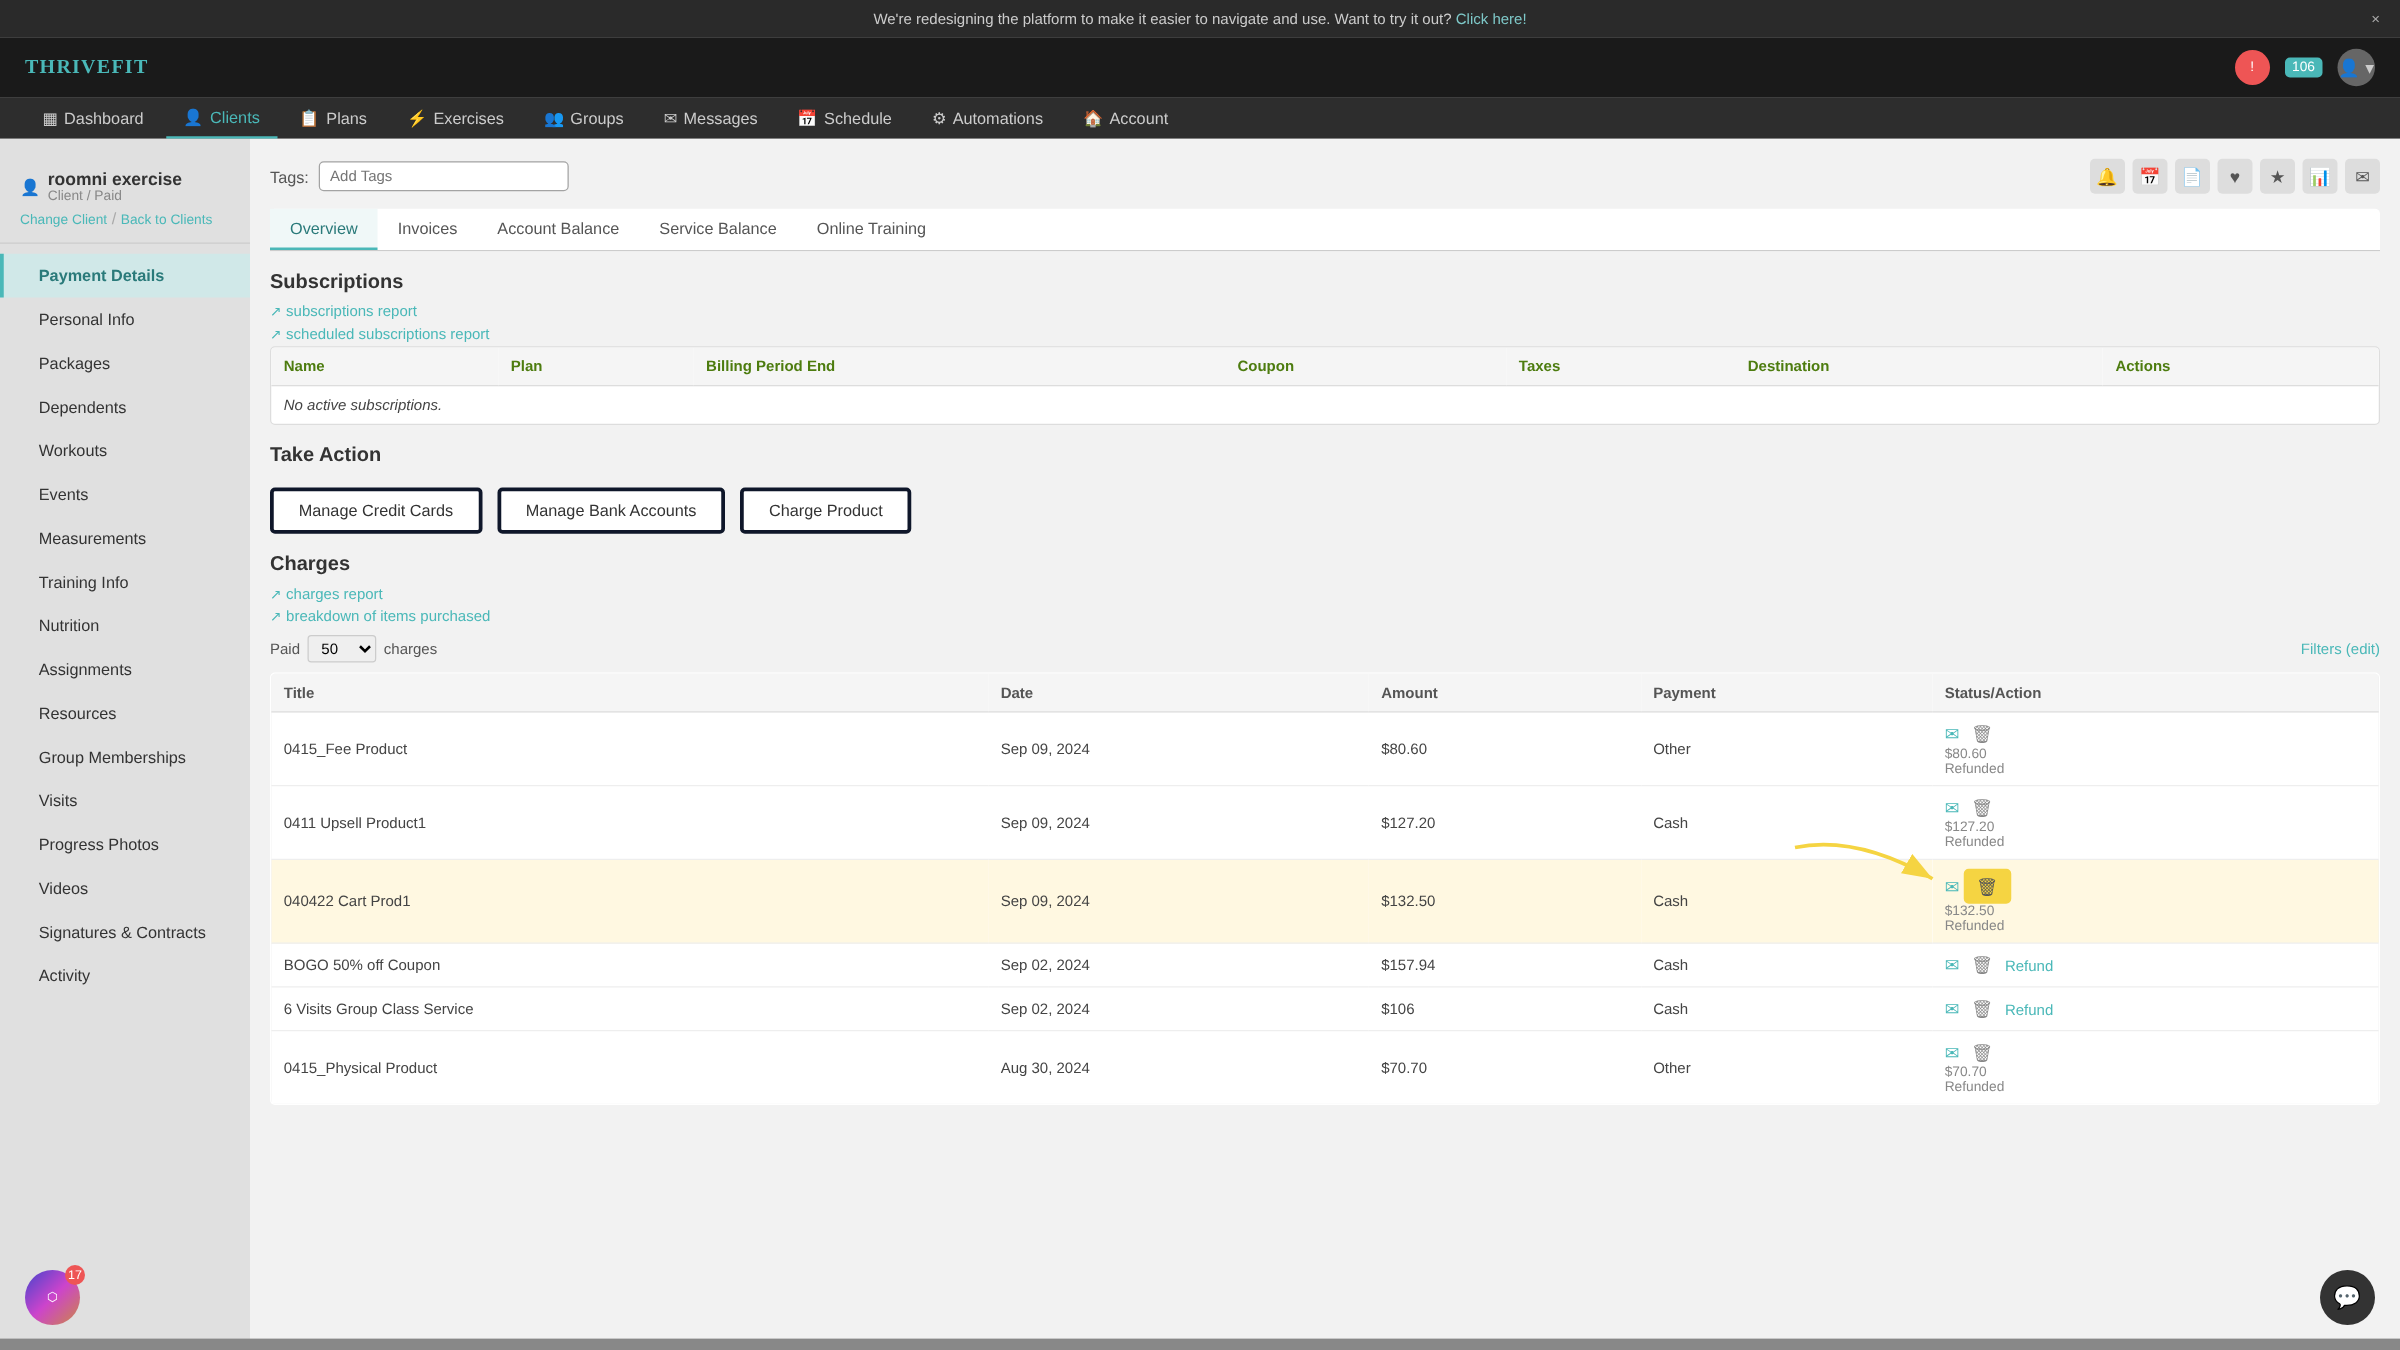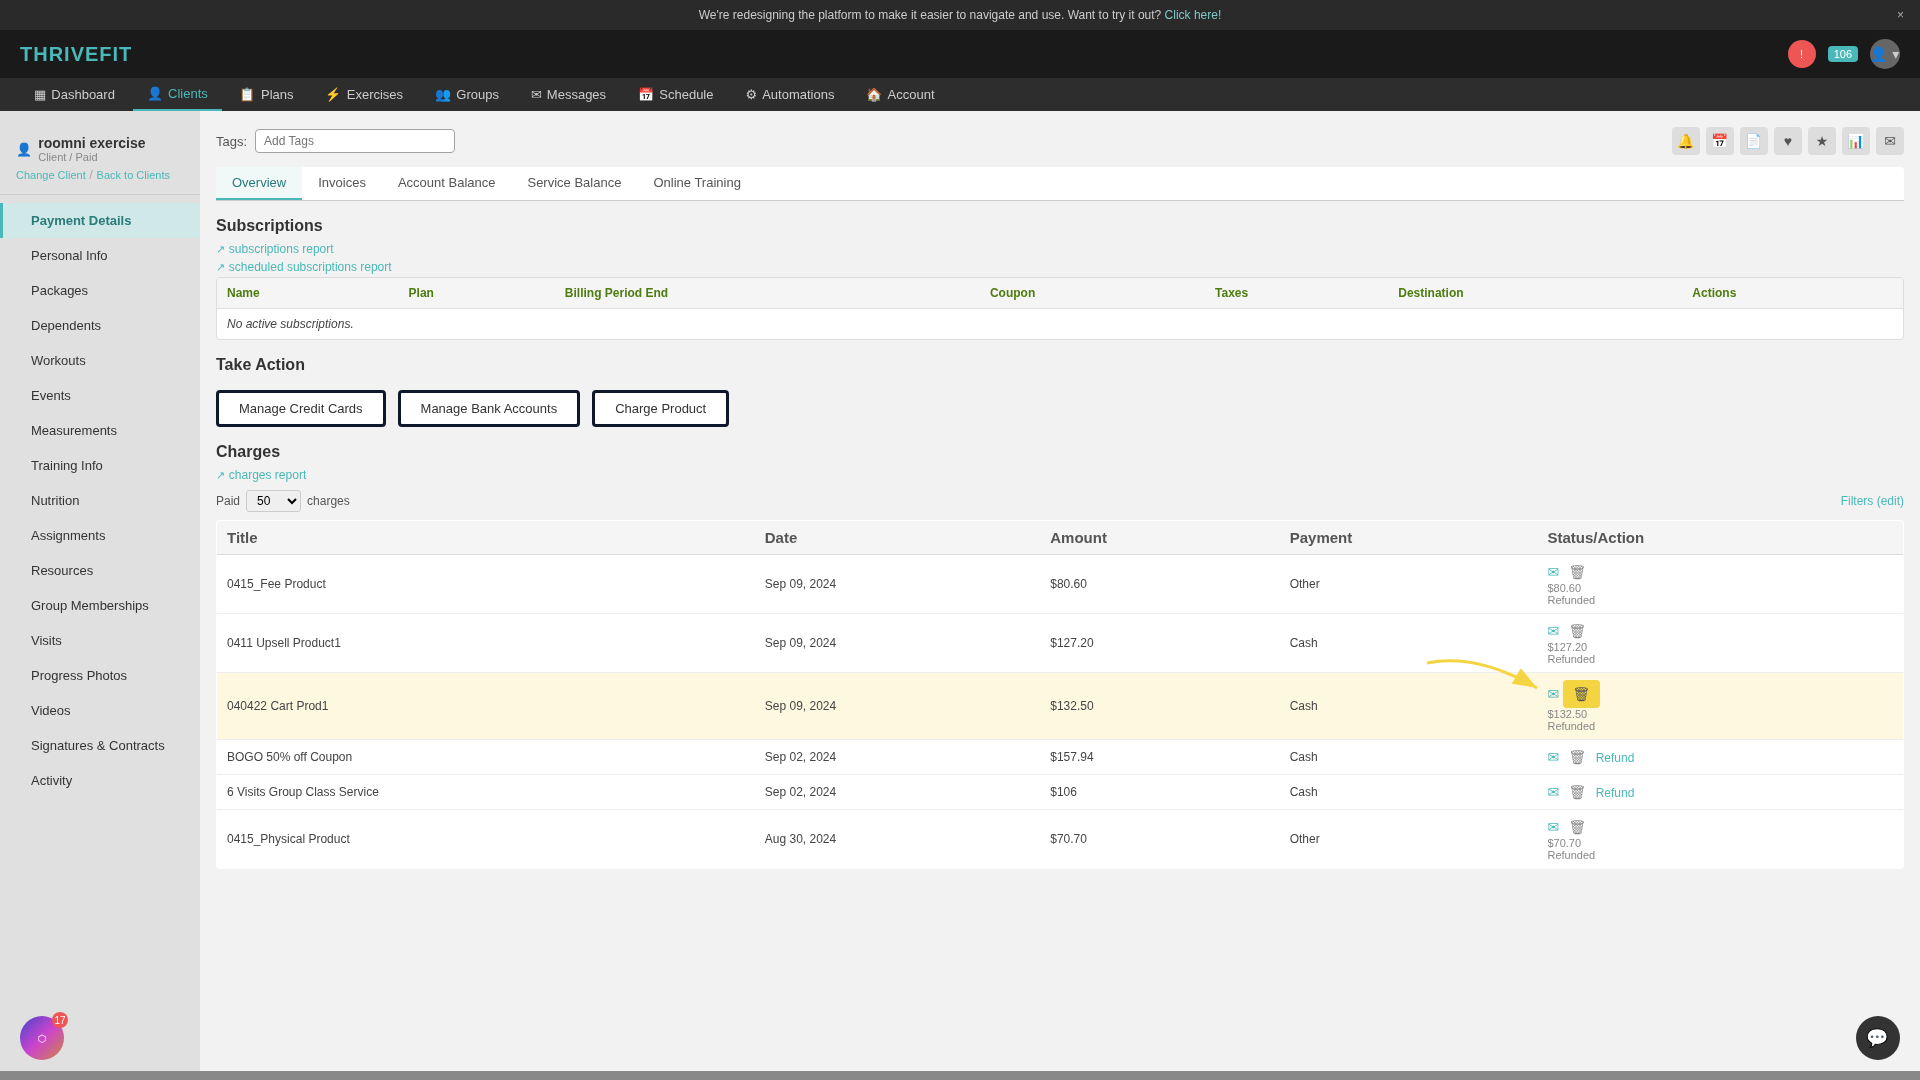--- a/index.html
+++ b/index.html
@@ -24,24 +24,24 @@
     .navbar {
       background: #1a1a1a;
       display: flex;
       align-items: center;
       padding: 0 20px;
       height: 48px;
     }
     .navbar-logo {
       color: #fff;
       font-weight: bold;
-      font-size: 20px;
+      font-size: 16px;
       letter-spacing: 1px;
       flex: 1;
-      font-family: Liberation Sans, sans-serif;
+      font-family: Liberation Serif, serif;
     }
     .navbar-logo span { color: #4ab8b8; }
     .navbar-right {
       display: flex;
       align-items: center;
       gap: 12px;
     }
     .nav-icon-circle {
       width: 28px; height: 28px; border-radius: 50%;
       background: #e55; display: flex; align-items: center; justify-content: center;
@@ -266,21 +266,21 @@
       border-collapse: collapse;
       background: #fff;
       border: 1px solid #ddd;
       border-radius: 4px;
       overflow: hidden;
     }
     .charges-table th {
       background: #f5f5f5;
       padding: 8px 10px;
       text-align: left;
-      font-size: 15px;
+      font-size: 12px;
       color: #555;
       border-bottom: 1px solid #ddd;
     }
     .charges-table td {
       padding: 7px 10px;
       font-size: 12px;
       border-bottom: 1px solid #eee;
       color: #444;
       vertical-align: middle;
     }
@@ -494,20 +494,24 @@
         <button class="btn">Manage Bank Accounts</button>
         <button class="btn">Charge Product</button>
       </div>
     </div>
 
     <div>
       <div class="section-title">Charges</div>
       <div class="link-row">
         <span style="color:#4ab8b8;font-size:11px;">↗</span>
         <a href="#">charges report</a>
+      </div>
+      <div class="link-row">
+        <span style="color:#4ab8b8;font-size:11px;">↗</span>
+        <a href="#">breakdown of items purchased</a>
       </div>
       <div class="show-row">
         <span>Paid</span>
         <select class="show-select">
           <option>50</option>
           <option>25</option>
           <option>100</option>
         </select>
         <span>charges</span>
         <span class="filters-btn">Filters (edit)</span>

